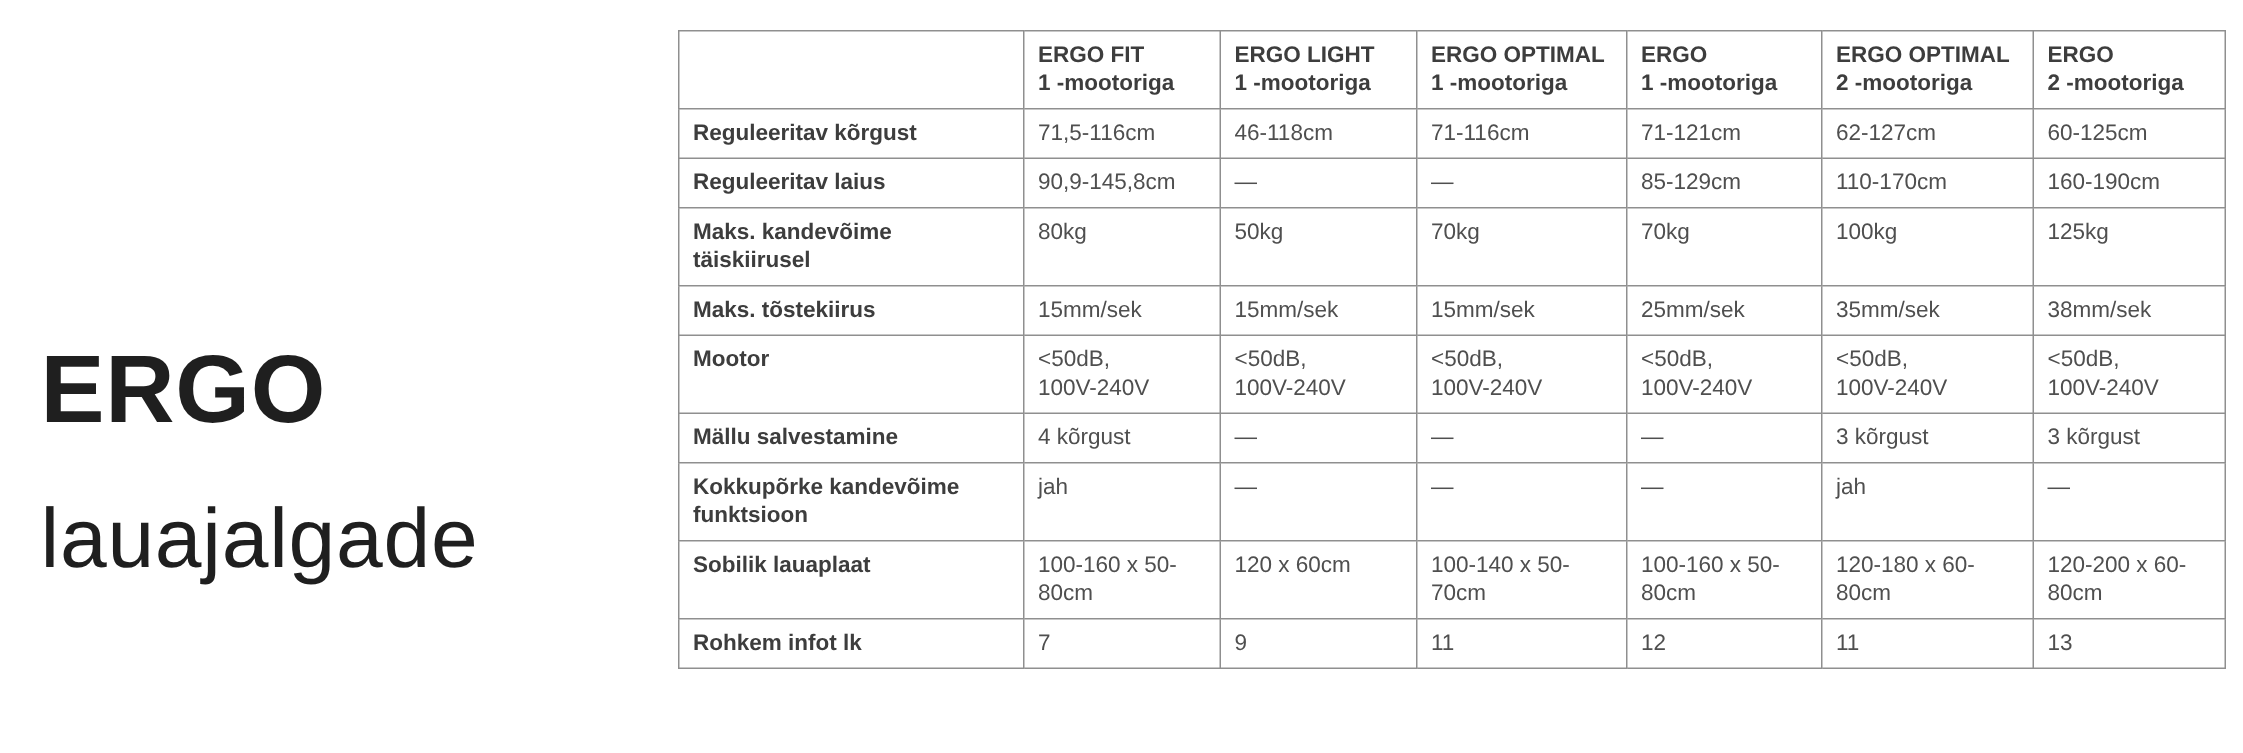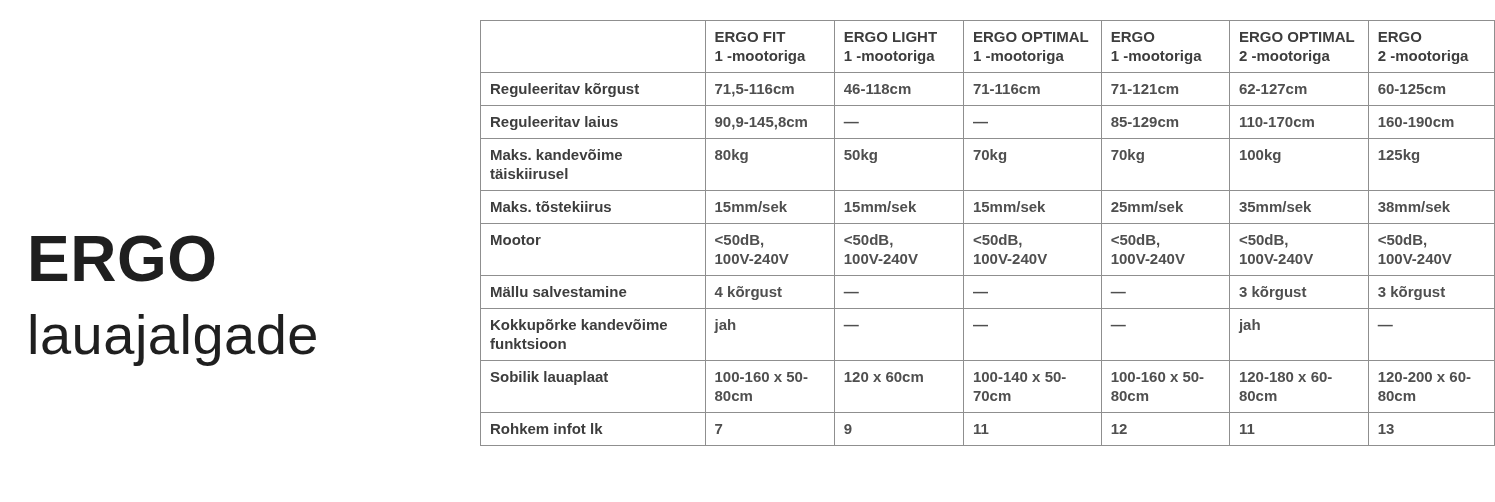--- a/index.html
+++ b/index.html
@@ -23,26 +23,27 @@
     font-size: 64px;
     font-weight: bold;
     line-height: 74px;
     letter-spacing: 0.5px;
   }
   .title-sub {
     font-size: 56px;
     font-weight: normal;
     line-height: 78px;
     letter-spacing: 0.5px;
+    margin-top: 24px;
   }
 
   
   table.cmp {
     position: absolute;
-    left: 480px;
+    left: 452px;
     top: 20px;
     border-collapse: collapse;
     table-layout: fixed;
     background: #ffffff;
   }
   table.cmp th,
   table.cmp td {
     border: 1px solid var(--border, #8f8f8f);
     padding: 6px 9px 7px 9px;
     font-size: 15px;
@@ -55,21 +56,21 @@
     font-weight: bold;
     color: var(--label-text, #3d3d3d);
   }
   th .cn, th .cs { display: block; }
   td.rl {
     font-weight: bold;
     color: var(--label-text, #3d3d3d);
     white-space: pre-line;
   }
   td.val {
-    font-weight: bold;
+    font-weight: normal;
     color: var(--value-text, #4f4f4f);
     white-space: pre-line;
   }
 </style>
 </head>
 <body>
 
 <div class="title-block">
   <div class="title-brand">ERGO</div>
   <div class="title-sub">lauajalgade</div>

